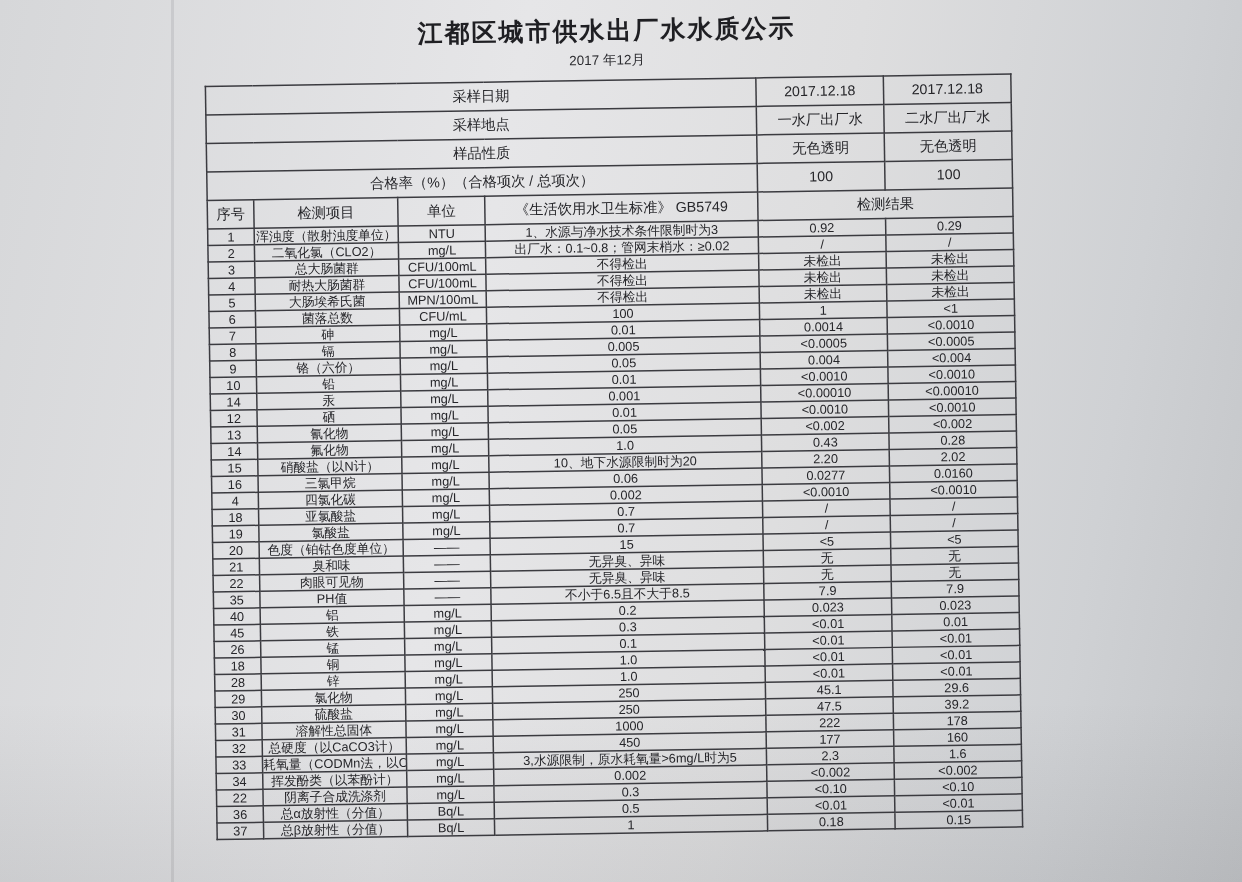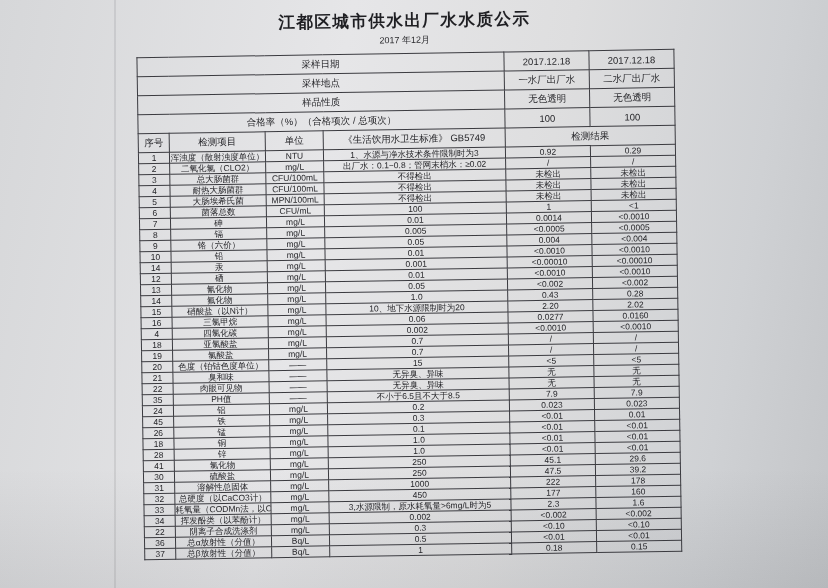--- a/index.html
+++ b/index.html
@@ -265,21 +265,21 @@
           </tr>
           <tr class="body-row">
             <td class="col-no">35</td>
             <td class="col-item">PH值</td>
             <td class="col-unit">——</td>
             <td class="col-standard">不小于6.5且不大于8.5</td>
             <td class="col-result1">7.9</td>
             <td class="col-result2">7.9</td>
           </tr>
           <tr class="body-row">
-            <td class="col-no">24</td>
+            <td class="col-no">40</td>
             <td class="col-item">铝</td>
             <td class="col-unit">mg/L</td>
             <td class="col-standard">0.2</td>
             <td class="col-result1">0.023</td>
             <td class="col-result2">0.023</td>
           </tr>
           <tr class="body-row">
             <td class="col-no">45</td>
             <td class="col-item">铁</td>
             <td class="col-unit">mg/L</td>
@@ -305,21 +305,21 @@
           </tr>
           <tr class="body-row">
             <td class="col-no">28</td>
             <td class="col-item">锌</td>
             <td class="col-unit">mg/L</td>
             <td class="col-standard">1.0</td>
             <td class="col-result1">&lt;0.01</td>
             <td class="col-result2">&lt;0.01</td>
           </tr>
           <tr class="body-row">
-            <td class="col-no">41</td>
+            <td class="col-no">29</td>
             <td class="col-item">氯化物</td>
             <td class="col-unit">mg/L</td>
             <td class="col-standard">250</td>
             <td class="col-result1">45.1</td>
             <td class="col-result2">29.6</td>
           </tr>
           <tr class="body-row">
             <td class="col-no">30</td>
             <td class="col-item">硫酸盐</td>
             <td class="col-unit">mg/L</td>

